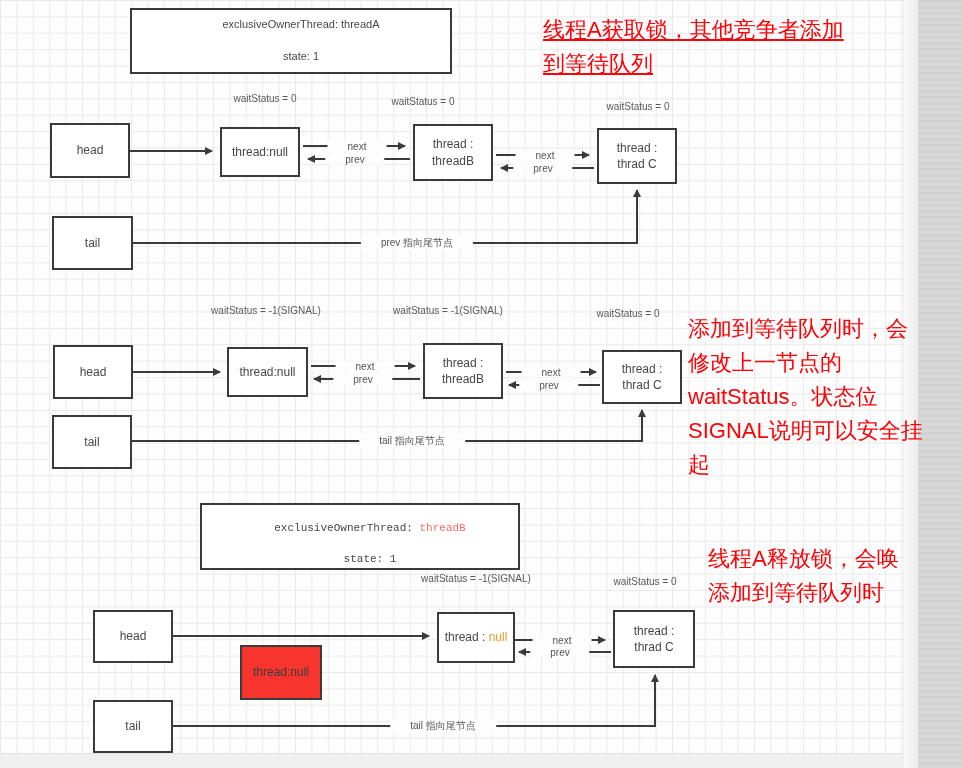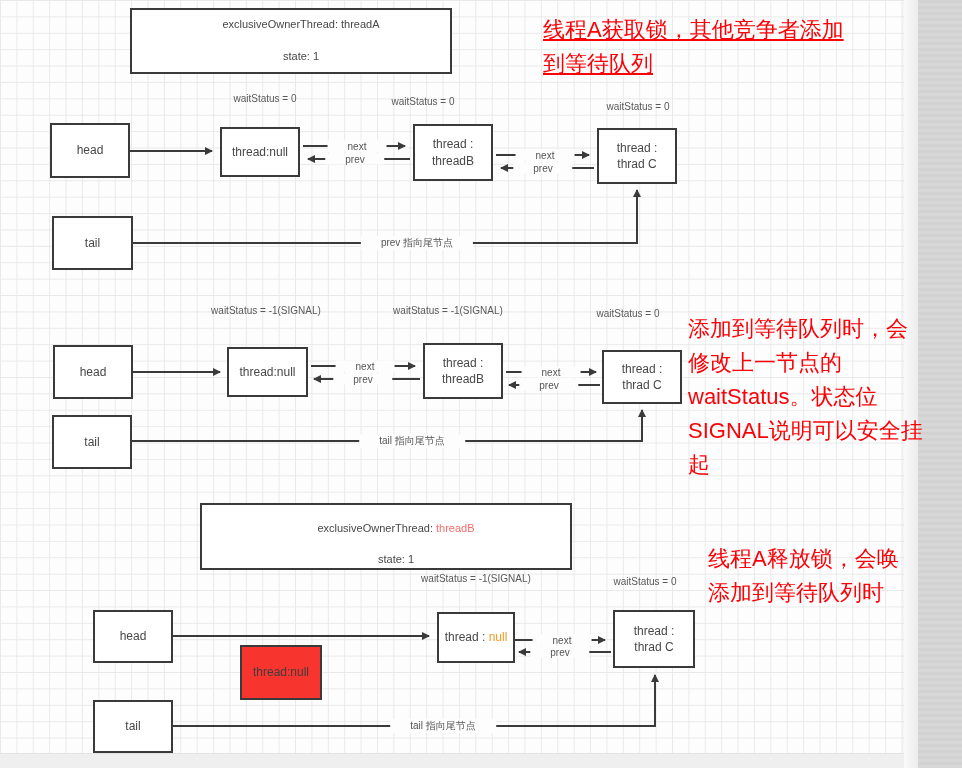--- a/index.html
+++ b/index.html
@@ -141,21 +141,21 @@
   <div class="box" style="left:602px;top:350px;width:80px;height:54px;">thread :
 thrad C</div>
   <div class="box" style="left:52px;top:415px;width:80px;height:54px;">tail</div>
 
   <div class="alabel" style="left:365px;top:366px;">next</div>
   <div class="alabel" style="left:363px;top:379px;">prev</div>
   <div class="alabel" style="left:551px;top:372px;">next</div>
   <div class="alabel" style="left:549px;top:385px;">prev</div>
   <div class="alabel" style="left:412px;top:441px;">tail 指向尾节点</div>
 
-  <div class="box owner" style="left:200px;top:503px;width:372px;height:67px;">
+  <div class="box owner" style="left:200px;top:503px;width:320px;height:67px;font-family:Liberation Mono, monospace;">
     <div>
       <div>
         <span>exclusiveOwnerThread: </span><span class="hl-red">threadB</span>
       </div>
       <div>state: 1</div>
     </div>
   </div>
   <div class="note" style="left:708px;top:542px;width:252px;">线程A释放锁，会唤
 添加到等待队列时</div>
 

